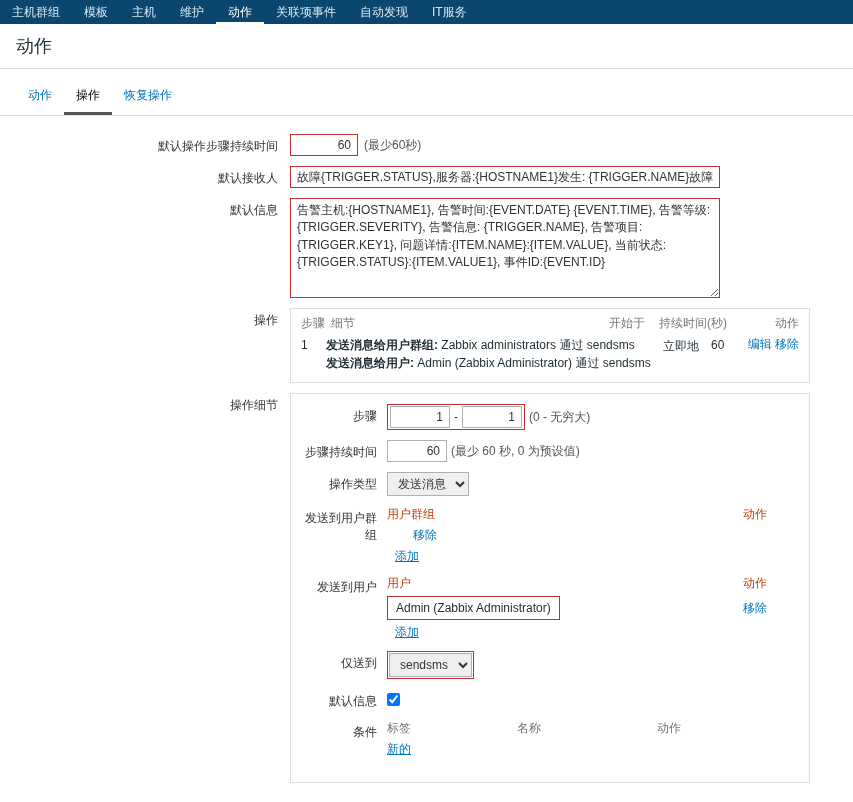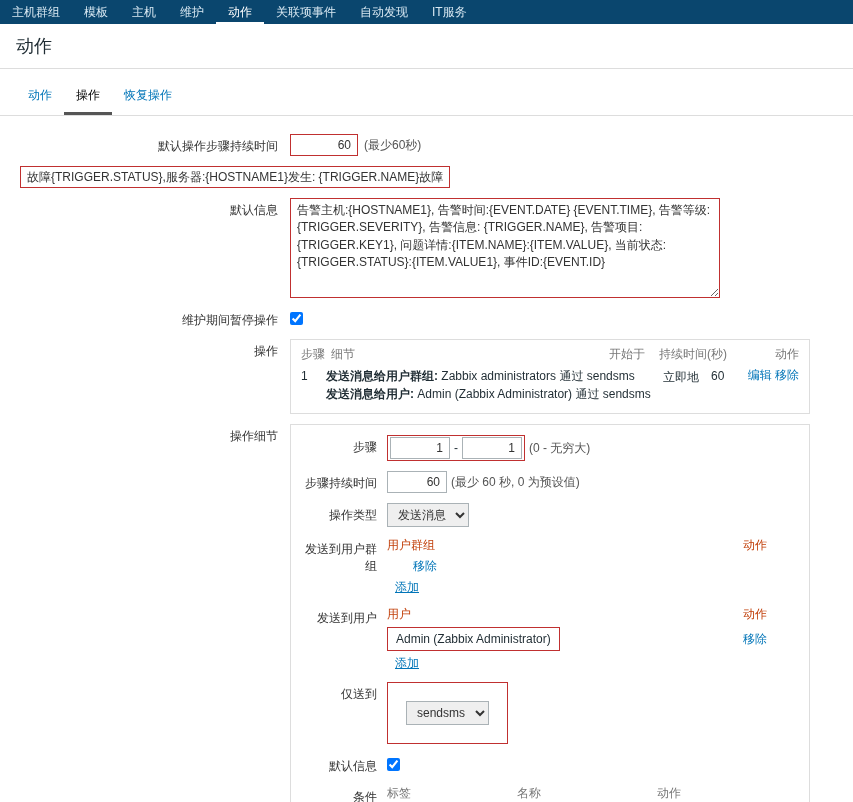--- a/index.html
+++ b/index.html
@@ -125,21 +125,21 @@
     min-width: 120px;
   }
   .send-row .sact { width: 50px; text-align: right; }
   .add-row { margin-top: 4px; margin-left: 8px; }
   
   .cond-table { width: 380px; }
   .cond-head { display: flex; color: #777; margin-bottom: 4px; }
   .cond-head div:nth-child(1){ width:130px;}
   .cond-head div:nth-child(2){ width:140px;}
   .cond-head div:nth-child(3){ flex:1;}
-  .sel-wrap { border:1px solid #c03030; display:inline-block; padding:18px;}
+  .sel-wrap { border:1px solid #c03030; display:inline-block; padding:1px;}
   .sel-wrap select { border:1px solid #aab2b6;}
   
   input[type="checkbox"]{ margin-top:4px;}
 </style>
 </head>
 <body>
 
 <div class="top-nav">
   <div class="top-nav-item">主机群组</div>
   <div class="top-nav-item">模板</div>
@@ -165,38 +165,33 @@
 
   <div class="form-row">
     <div class="form-label">默认操作步骤持续时间</div>
     <div class="form-control">
       <input type="text" class="input-small red-border" value="60" style="">
       <span class="hint">(最少60秒)</span>
     </div>
   </div>
 
   <div class="form-row">
+    <div class="form-label">默认接收人</div>
     <div class="form-control">
       <input type="text" class="default-recipient red-border" value="故障{TRIGGER.STATUS},服务器:{HOSTNAME1}发生: {TRIGGER.NAME}故障" style="">
     </div>
   </div>
 
   <div class="form-row">
     <div class="form-label">默认信息</div>
     <div class="form-control">
       <textarea class="default-msg red-border" style="">告警主机:{HOSTNAME1}, 告警时间:{EVENT.DATE} {EVENT.TIME}, 告警等级:{TRIGGER.SEVERITY}, 告警信息: {TRIGGER.NAME}, 告警项目:{TRIGGER.KEY1}, 问题详情:{ITEM.NAME}:{ITEM.VALUE}, 当前状态:{TRIGGER.STATUS}:{ITEM.VALUE1}, 事件ID:{EVENT.ID}</textarea>
     </div>
   </div>
 
-  <div class="form-row">
-    <div class="form-label">维护期间暂停操作</div>
-    <div class="form-control">
-      <input type="checkbox" checked="" style="">
-    </div>
-  </div>
 
   <div class="form-row">
     <div class="form-label">操作</div>
     <div class="form-control">
       <div class="ops-table-wrap">
         <div class="ops-head">
           <div class="col-step">步骤</div>
           <div class="col-detail">细节</div>
           <div class="col-start">开始于</div>
           <div class="col-duration">持续时间(秒)</div>

